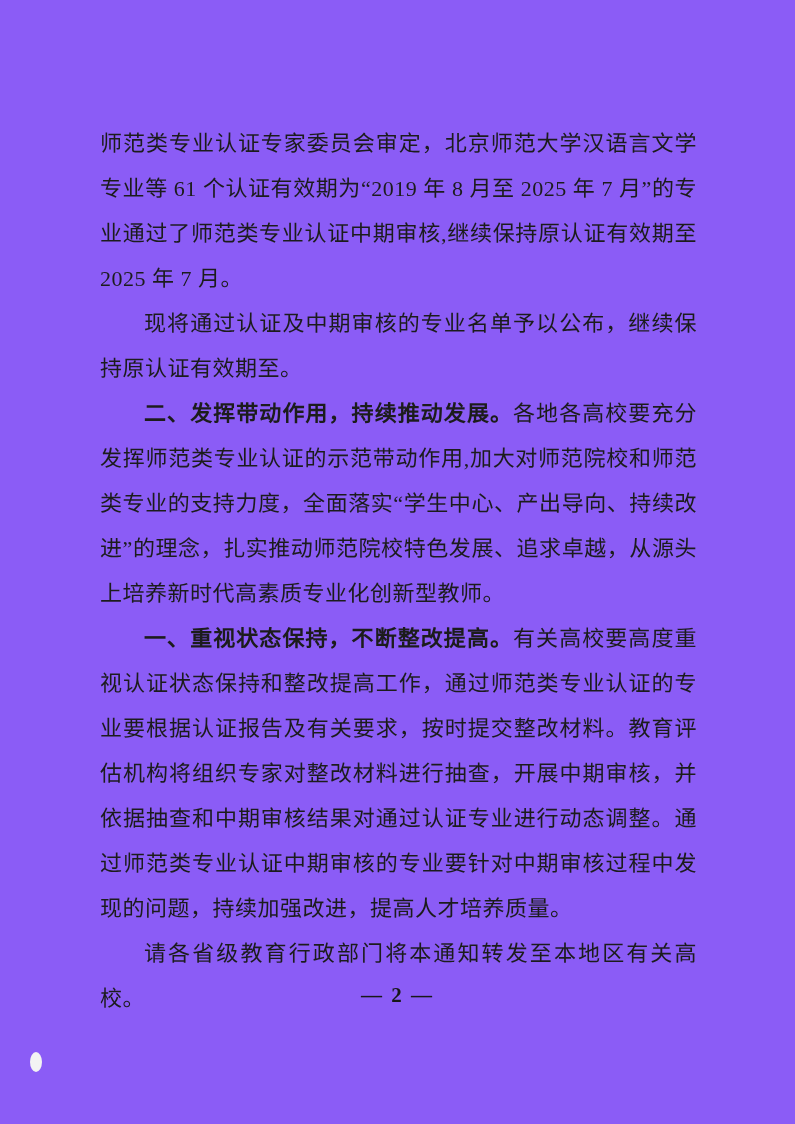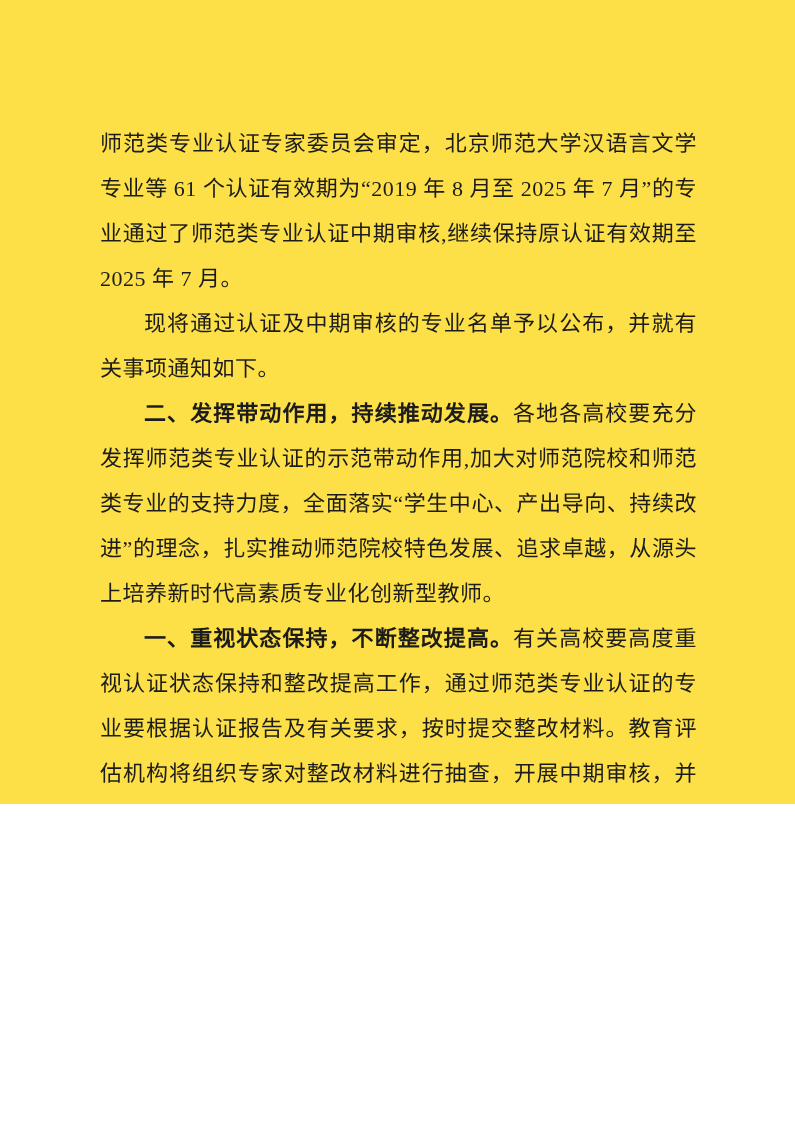--- a/index.html
+++ b/index.html
@@ -3,22 +3,22 @@
 <meta charset="utf-8">
 <style>
   html, body {
     margin: 0;
     padding: 0;
     background: #ffffff;
   }
   .page {
     position: relative;
     width: 795px;
-    height: 804px;
-    background: #fde047;
+    height: 1124px;
+    background: #8b5cf6;
     overflow: hidden;
     font-family: "Liberation Serif", "DejaVu Serif", serif;
   }
   .content {
     position: absolute;
     left: 100px;
     top: 121px;
     width: 597px;
     font-size: 22px;
     line-height: 45px;
@@ -61,19 +61,20 @@
     background: #f3f3f3;
     border-radius: 50%;
   }
 </style>
 </head>
 <body>
 
 <div class="page">
   <div class="content" id="paragraphs">
       <p class="para"><span class="run">师范类专业认证专家委员会审定，北京师范大学汉语言文学专业等 61 个认证有效期为“2019 年 8 月至 2025 年 7 月”的专业通过了师范类专业认证中期审核,继续保持原认证有效期至 2025 年 7 月。</span></p>
-      <p class="para indent"><span class="run">现将通过认证及中期审核的专业名单予以公布，并就有关事项通知如下。</span></p>
+      <p class="para indent"><span class="run">现将通过认证及中期审核的专业名单予以公布，继续保持原认证有效期至。</span></p>
       <p class="para indent"><span class="run bold">二、发挥带动作用，持续推动发展。</span><span class="run">各地各高校要充分发挥师范类专业认证的示范带动作用,加大对师范院校和师范类专业的支持力度，全面落实“学生中心、产出导向、持续改进”的理念，扎实推动师范院校特色发展、追求卓越，从源头上培养新时代高素质专业化创新型教师。</span></p>
       <p class="para indent"><span class="run bold">一、重视状态保持，不断整改提高。</span><span class="run">有关高校要高度重视认证状态保持和整改提高工作，通过师范类专业认证的专业要根据认证报告及有关要求，按时提交整改材料。教育评估机构将组织专家对整改材料进行抽查，开展中期审核，并依据抽查和中期审核结果对通过认证专业进行动态调整。通过师范类专业认证中期审核的专业要针对中期审核过程中发现的问题，持续加强改进，提高人才培养质量。</span></p>
+      <p class="para indent"><span class="run">请各省级教育行政部门将本通知转发至本地区有关高校。</span></p>
     </div>
   <div class="footer">— 2 —</div>
   <div class="artifact"></div>
 </div>
 
 </body></html>

